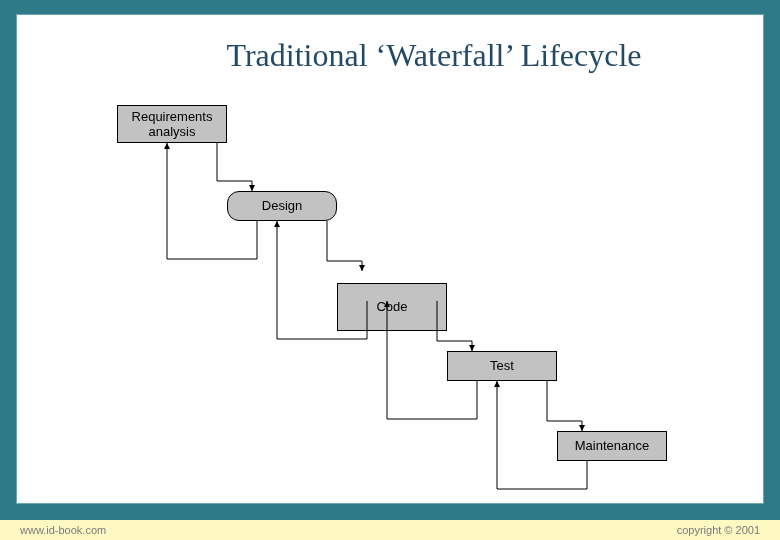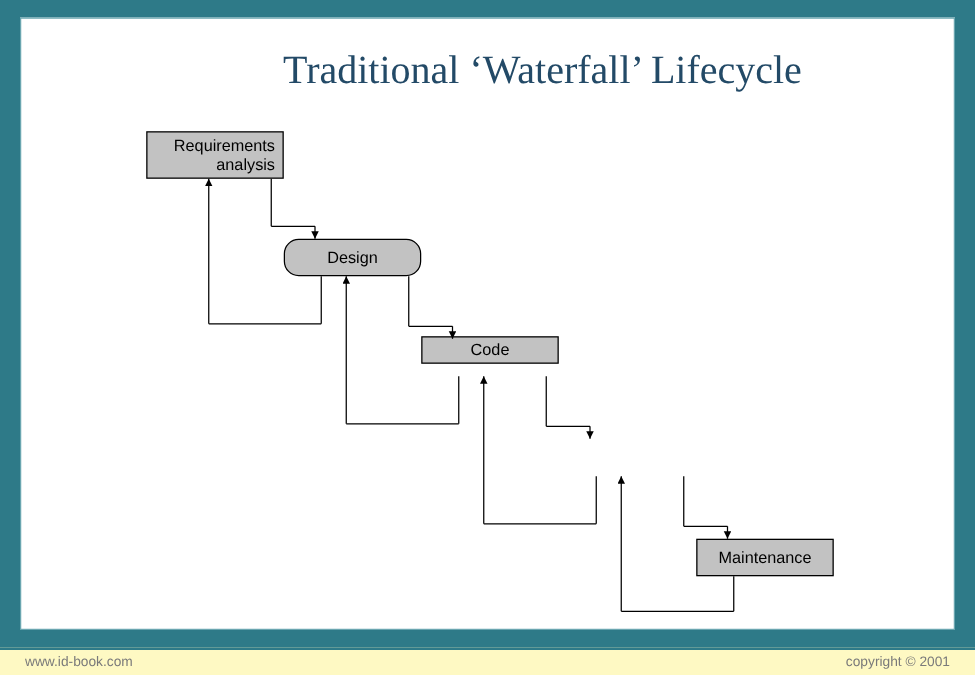--- a/index.html
+++ b/index.html
@@ -47,21 +47,21 @@
   }
   .box {
     position: absolute;
     background: #c2c2c2;
     border: 1px solid #000;
     font-size: 13px;
     color: #000;
     padding: 4px 6px;
     box-sizing: border-box;
     line-height: 1.15;
-    text-align: right;
+    text-align: center;
   }
   .box.center {
     text-align: center;
     display: flex;
     align-items: center;
     justify-content: center;
     padding: 0;
   }
   svg.connector {
     position: absolute;
@@ -95,22 +95,23 @@
   <div class="slide-inner">
 
     <div class="title">Traditional ‘Waterfall’ Lifecycle</div>
 
     <div class="diagram">
 
       <div class="box" style="left:100px; top:90px; width:110px; height:38px;">Requirements<br>analysis</div>
 
       <div class="box center" style="left:210px; top:176px; width:110px; height:30px;border-radius:12px;">Design</div>
 
-      <div class="box center" style="left:320px; top:254px; width:110px; height:22px;">Code</div>
+      <div class="box center" style="left:320px; top:268px; width:110px; height:48px;">Code</div>
 
+      <div class="box center" style="left:430px; top:336px; width:110px; height:30px;">Test</div>
 
       <div class="box center" style="left:540px; top:416px; width:110px; height:30px;">Maintenance</div>
 
       <svg class="connector">
         <defs>
           <marker id="ah" markerWidth="8" markerHeight="8" refX="6" refY="3" orient="auto">
             <path d="M0,0 L6,3 L0,6 Z" fill="#000"></path>
           </marker>
         </defs>
 

